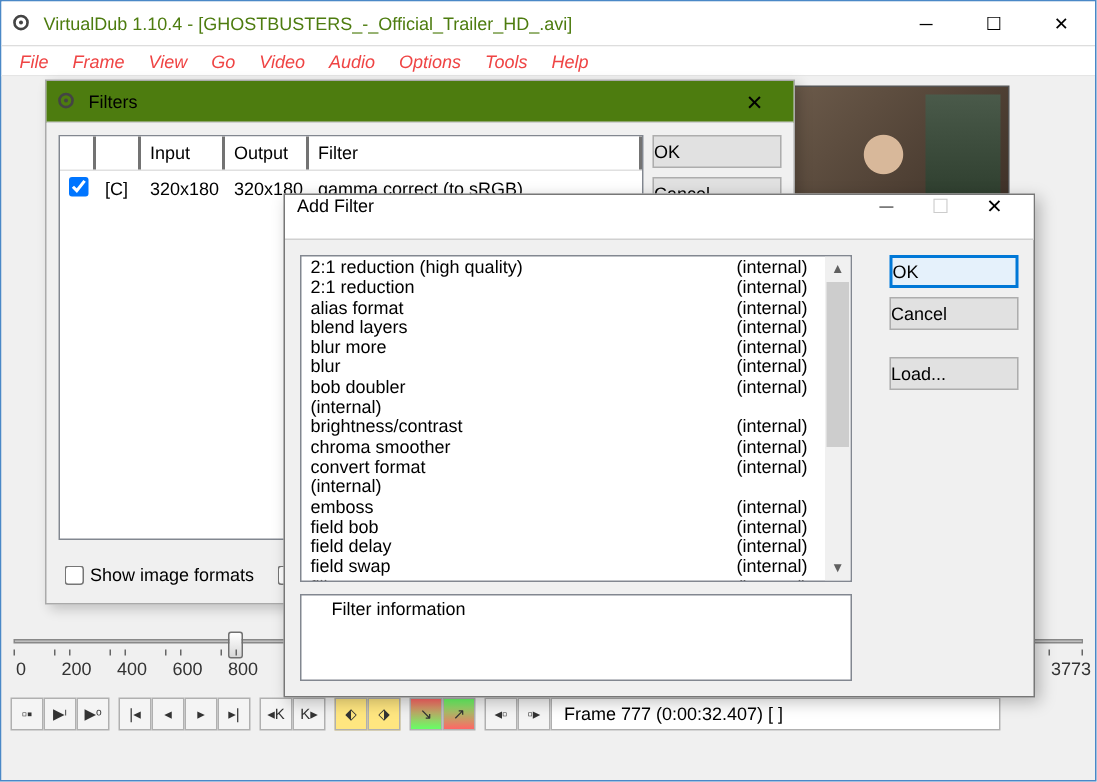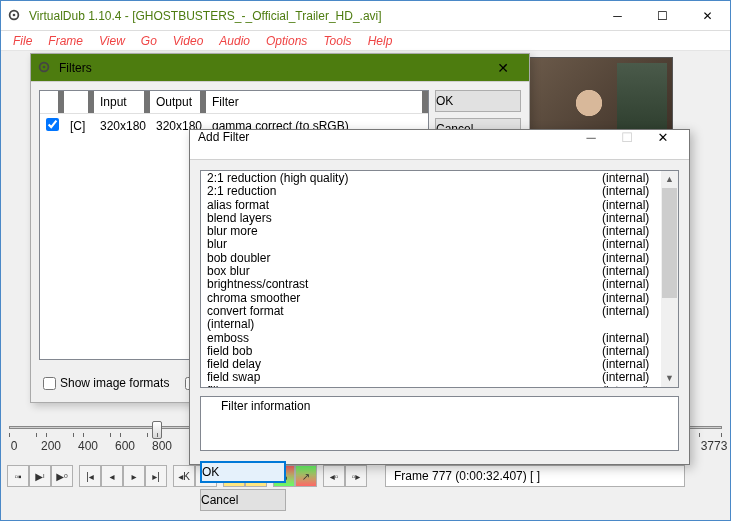--- a/index.html
+++ b/index.html
@@ -19,21 +19,21 @@
 
 
 .filters-dlg { position: absolute; left: 29px; top: 2px; width: 500px; height: 350px; background: #f0f0f0; border: 1px solid #aaa; box-shadow: 3px 3px 8px rgba(0,0,0,0.2); }
 .filters-dlg .dlg-title { height: 28px; background: #4d7c0f; display: flex; align-items: center; padding: 0 6px; border-bottom: 1px solid #d0d0d0; }
 .filters-dlg .dlg-title .icon { width: 16px; height: 16px; margin-right: 6px; }
 .filters-dlg .dlg-title .t { flex: 1; }
 .filters-dlg .dlg-title .x { width: 40px; text-align: center; font-size: 14px; }
 .filters-body { position: relative; padding: 8px; height: calc(100% - 28px); }
 .filters-table-wrap { border: 1px solid #828790; background: #fff; width: 390px; height: 270px; }
 .filters-table-head { display: flex; background: #fff; border-bottom: 1px solid #e0e0e0; }
-.filters-table-head .col { padding: 4px 6px; border-right: 6px solid #737373; }
+.filters-table-head .col { padding: 4px 6px; border-right: 2px solid #737373; }
 .col-chk { width: 24px; }
 .col-mark { width: 30px; }
 .col-input { width: 56px; }
 .col-output { width: 56px; }
 .col-filter { flex: 1; }
 .filters-table-row { display: flex; align-items: center; padding: 2px 0; }
 .filters-table-row .cell { padding: 2px 6px; }
 .filters-side { position: absolute; right: 8px; top: 8px; width: 86px; }
 .btn { display: block; width: 86px; height: 22px; border: 1px solid #adadad; background: #e1e1e1; margin-bottom: 6px; text-align: left; line-height: 20px; }
 .btn.default { border: 2px solid #0078d7; background: #e5f1fb; line-height: 18px; }
@@ -43,21 +43,21 @@
 
 .preview { position: absolute; left: 527px; top: 6px; width: 145px; height: 100px; background: linear-gradient(135deg,#6b5a4a,#3a2d24); border: 1px solid #555; overflow:hidden;}
 .preview::after{content:"";position:absolute;left:40px;top:20px;width:40px;height:50px;background:radial-gradient(circle,#d8b89a 40%,transparent 42%);}
 .preview::before{content:"";position:absolute;right:5px;top:5px;width:50px;height:80px;background:linear-gradient(#4a5a4a,#2a3a2a);}
 
 
 .addfilter-dlg { position: absolute; left: 188px; top: 78px; width: 501px; height: 336px; background: #f0f0f0; border: 1px solid #777; box-shadow: 3px 3px 10px rgba(0,0,0,0.25); z-index: 10; }
 .addfilter-dlg .dlg-title { height: 30px; background: #fff; display: flex; align-items: flex-start; padding: 0 8px; border-bottom: 1px solid #d0d0d0; }
 .addfilter-dlg .dlg-title .t { flex: 1; }
 .addfilter-dlg .dlg-title .wb { width: 36px; text-align: center; font-size: 13px; color: #555; }
-.addfilter-body { padding: 10px; display: flex; gap: 10px; height: calc(100% - 30px); flex-direction: column; }
+.addfilter-body { padding: 10px; display: flex; gap: 25px; height: calc(100% - 30px); }
 .addfilter-left { flex: 1; display: flex; flex-direction: column; gap: 8px; }
 .filter-list { border: 1px solid #828790; background: #fff; height: 218px; position: relative; overflow: hidden; }
 .filter-list-inner { padding: 1px 0; }
 .filter-item { display: flex; padding: 0px 6px; line-height: 13.3px; }
 .filter-item .fn { flex: 1; }
 .filter-item .ft { width: 70px; text-align: left; }
 .filter-list .scrollbar { position: absolute; right: 0; top: 0; bottom: 0; width: 17px; background: #f0f0f0; }
 .filter-list .scrollbar .thumb { position: absolute; left: 1px; width: 15px; top: 17px; height: 110px; background: #cdcdcd; }
 .filter-list .scrollbar .arr { position: absolute; left: 0; width: 17px; height: 17px; text-align: center; line-height: 17px; color: #606060; font-size: 9px; }
 .filter-list .scrollbar .arr.up { top: 0; }
@@ -72,21 +72,21 @@
 .track .pip { position: absolute; top: 0; width: 10px; height: 18px; background: linear-gradient(#fff,#d8d8d8); border: 1px solid #707070; border-radius: 2px; }
 .ticks { display: flex; justify-content: space-between; margin-top: 4px; font-size: 11px; color: #333; }
 .ticks span { width: 1px; position: relative; }
 .ticks span::before { content: ""; position: absolute; left: 0; top: -6px; width: 1px; height: 4px; background: #666; }
 .ticks .lbl { position: absolute; left: -10px; top: 0; width: 30px; text-align: center; }
 
 
 .toolbar { position: absolute; left: 6px; top: 414px; display: flex; gap: 0; align-items: center; }
 .tb-btn { width: 22px; height: 22px; border: 1px solid #b0b0b0; background: #f4f4f4; display: flex; align-items: center; justify-content: center; font-size: 10px; color: #333; }
 .tb-sep { width: 6px; }
-.frame-info { margin-left: 18px; border: 1px solid #b0b0b0; background: #fff; padding: 4px 8px; height: 22px; display: flex; align-items: center; min-width: 300px; }
+.frame-info { border: 1px solid #b0b0b0; background: #fff; padding: 4px 8px; height: 22px; display: flex; align-items: center; min-width: 300px; }
 
 .gear-icon { display:inline-block; width:14px; height:14px; }
 .gear-icon svg { width:14px; height:14px; }
 input[type=checkbox]{width:13px;height:13px;}
 </style>
 </head>
 <body>
 
 <div class="main-window">
   <div class="titlebar">
@@ -197,21 +197,20 @@
                 </div>
                 <div class="filter-item">
                   <span class="fn">blur</span>
                   <span class="ft">(internal)</span>
                 </div>
                 <div class="filter-item">
                   <span class="fn">bob doubler</span>
                   <span class="ft">(internal)</span>
                 </div>
                 <div class="filter-item">
-                  <span class="fn">box blur</span>
                   <span class="ft">(internal)</span>
                 </div>
                 <div class="filter-item">
                   <span class="fn">brightness/contrast</span>
                   <span class="ft">(internal)</span>
                 </div>
                 <div class="filter-item">
                   <span class="fn">chroma smoother</span>
                   <span class="ft">(internal)</span>
                 </div>

